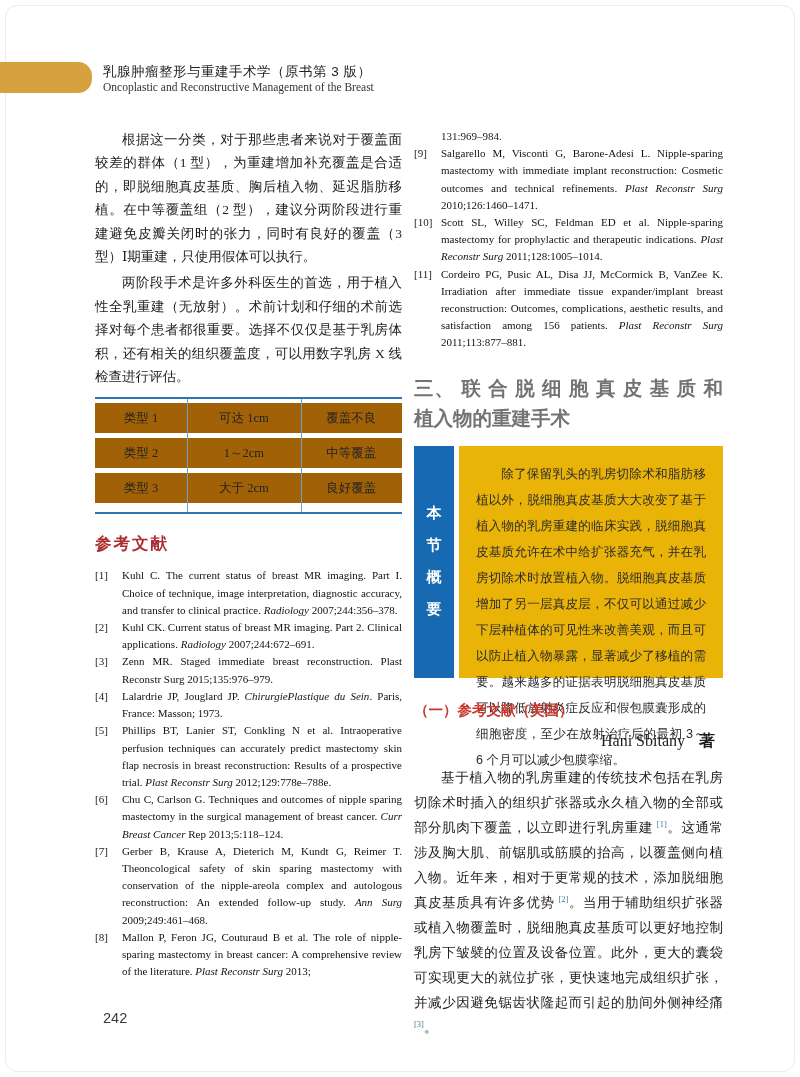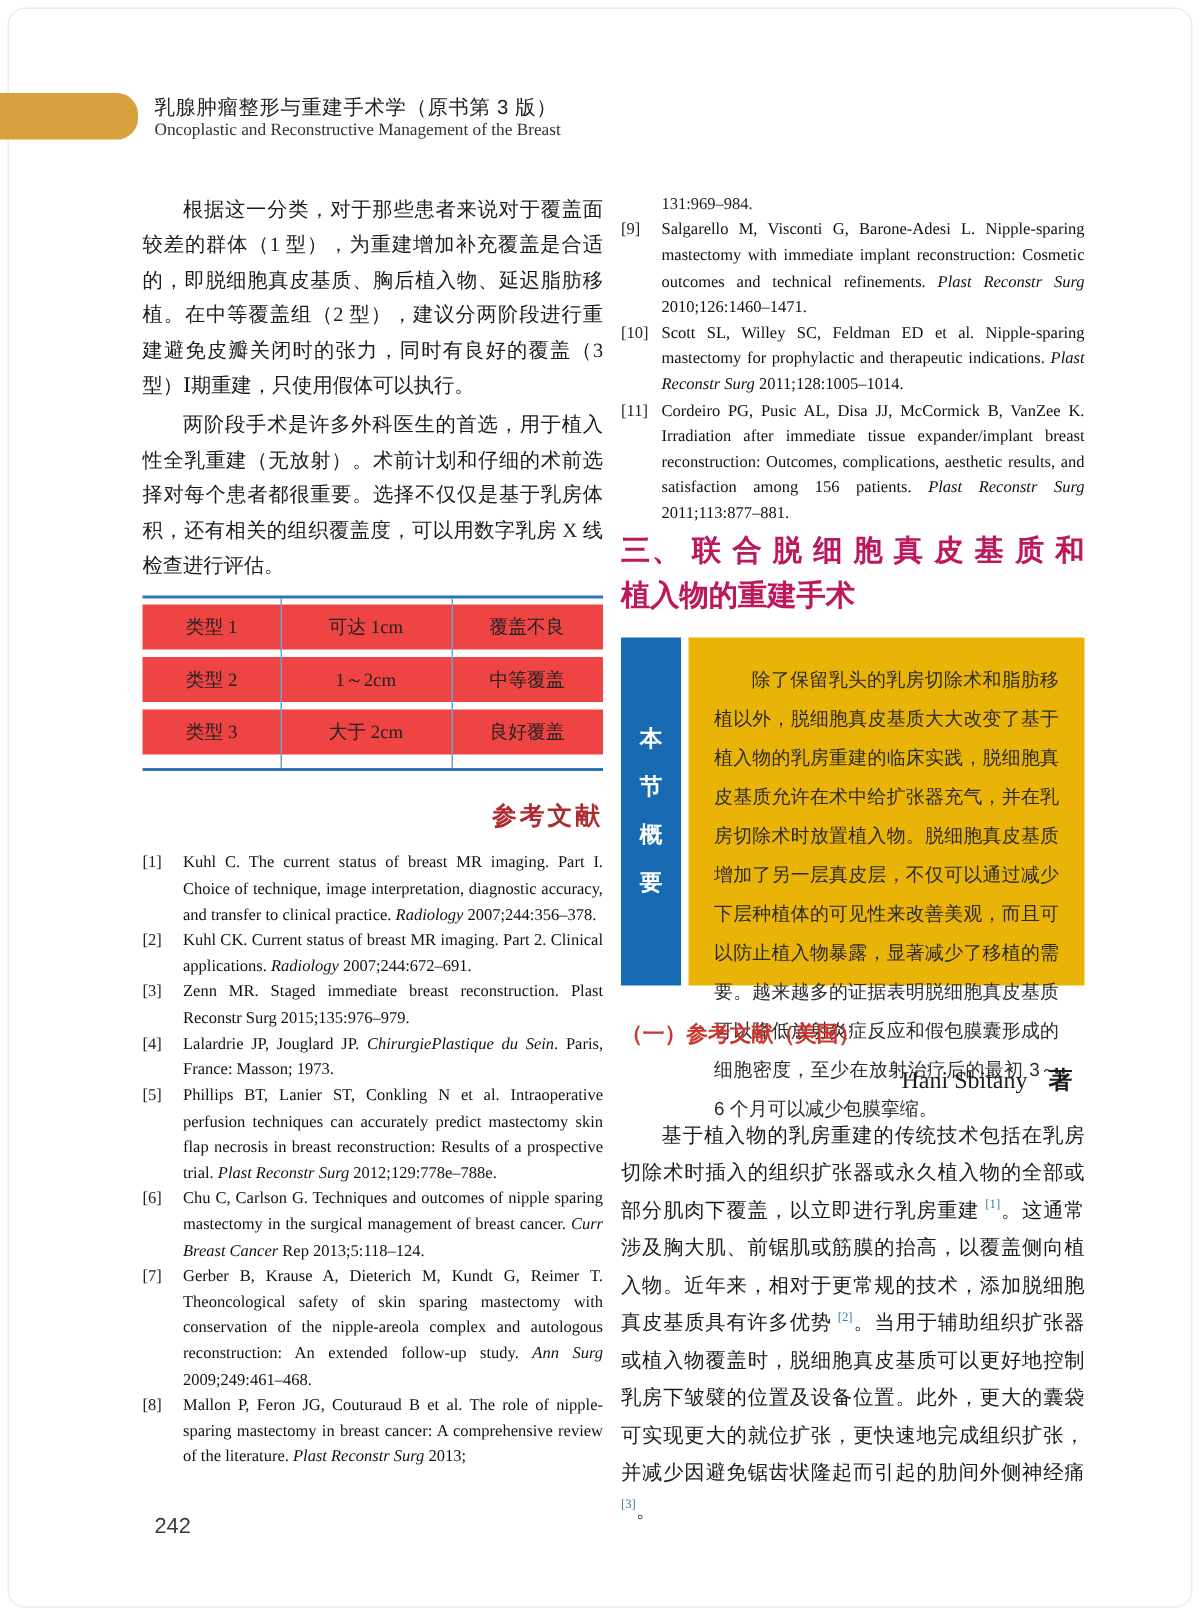--- a/index.html
+++ b/index.html
@@ -43,47 +43,48 @@
     margin-top:15px; text-align:center;
     font-family:"Liberation Sans","DejaVu Sans",sans-serif;
     font-weight:bold; font-size:13px; color:#111;
   }
   .table-label { color:#2e74b6; margin-right:10px; }
   .cov-table {
     position:relative; margin-top:9px;
     border-top:2.5px solid #2e74b6; border-bottom:2.5px solid #2e74b6;
     padding:4px 0; background:#ffffff;
   }
-  .t-row { display:flex; background:#ef4444; height:30px; margin:0 0 5px 0; }
+  .t-row { display:flex; background:#a16207; height:30px; margin:0 0 5px 0; }
   .t-row:last-child { margin-bottom:0; }
   .t-cell {
     display:flex; align-items:center; justify-content:center;
     font-size:12.5px; color:#222;
   }
   .c0 { width:30%; } .c1 { width:37%; } .c2 { width:33%; }
   .v-line { position:absolute; top:0; bottom:0; width:1px; background:#6da2cf; }
   .v1 { left:30%; } .v2 { left:67%; }
 
   
   .refs-heading {
-    margin-top:19px; text-align:right;
+    margin-top:19px; text-align:left;
     font-family:"Liberation Sans","DejaVu Sans",sans-serif;
     font-weight:bold; font-size:16.5px; color:#ad2c31; letter-spacing:2px;
   }
   .ref-list { margin-top:12px; }
   .ref-item { display:flex; font-size:11px; line-height:17.2px; }
   .ref-label { width:27px; flex:0 0 27px; color:#222; }
   .ref-body { flex:1; text-align:justify; color:#111; }
   .it { font-style:italic; }
   .ref-cont { font-size:11px; line-height:17.2px; padding-left:27px; }
 
   
   .section-heading {
-    font-family:"Liberation Sans","DejaVu Sans",sans-serif;
-    font-weight:bold; font-size:19.5px; color:#be185d; line-height:30px;
+    margin-top:21px;
+    font-family:"Liberation Sans","DejaVu Sans",sans-serif;
+    font-weight:bold; font-size:19.5px; color:#737373; line-height:30px;
   }
   .sh-line1 { text-align:justify; text-align-last:justify; }
 
   .summary-box { margin-top:13px; display:flex; height:232px; }
   .summary-side {
     width:40px; flex:0 0 40px; background:#1769b1; margin-right:5px;
     display:flex; flex-direction:column; align-items:center; justify-content:center; gap:13px;
   }
   .side-char {
     color:#ffffff; font-weight:bold; font-size:15px;

